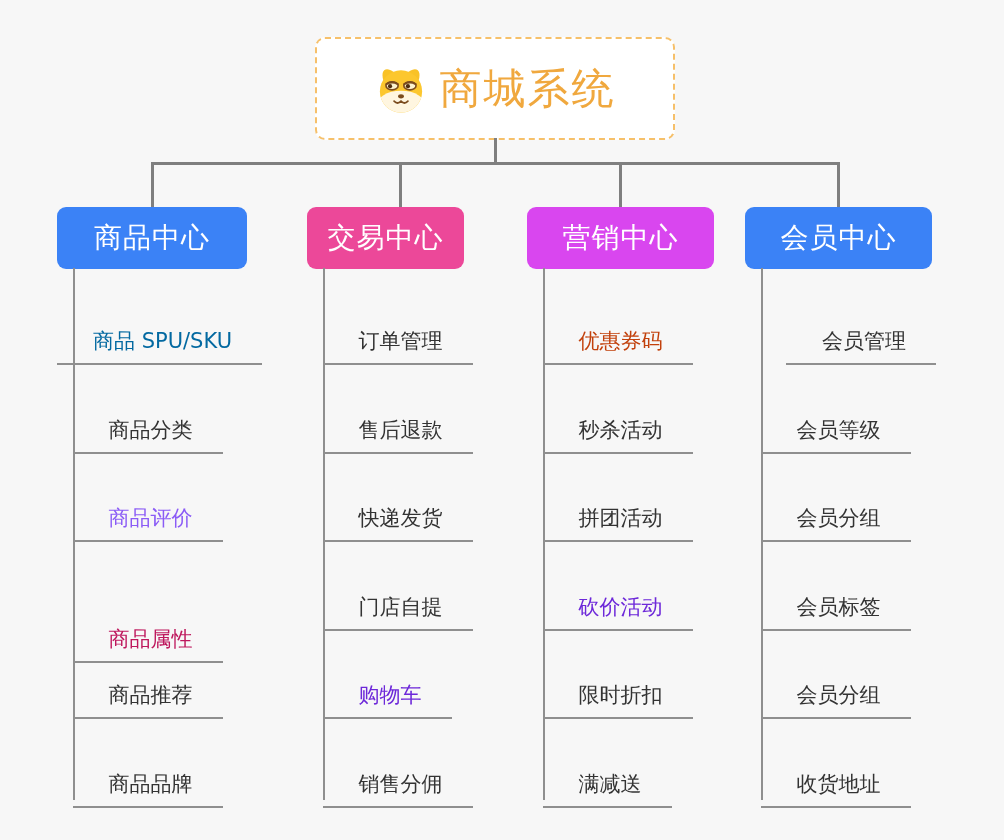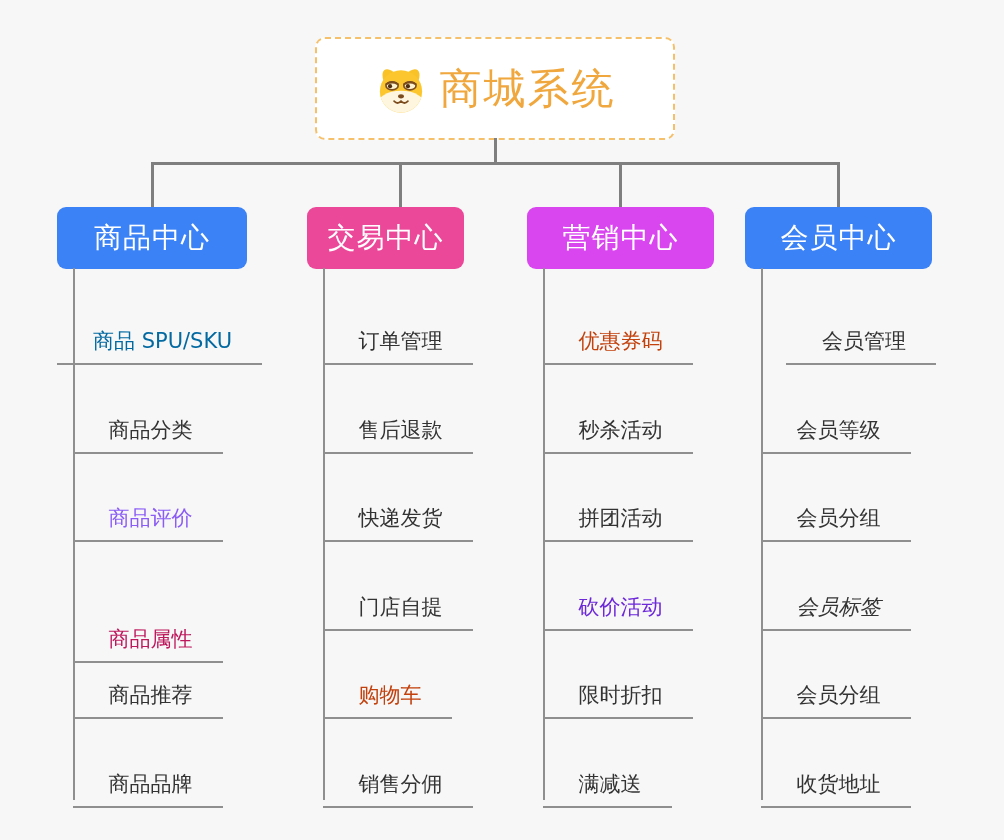--- a/index.html
+++ b/index.html
@@ -68,32 +68,32 @@
       <div class="leaf" style="left: 72.5px; top: 486.2px; border-bottom-color: rgb(143, 143, 143); color: #8b5cf6;">商品评价</div>
       <div class="leaf" style="left: 72.5px; top: 607px; border-bottom-color: rgb(143, 143, 143); color: #be185d;">商品属性</div>
       <div class="leaf" style="left: 72.5px; top: 663.4px; border-bottom-color: rgb(143, 143, 143); color: rgb(51, 51, 51);">商品推荐</div>
       <div class="leaf" style="left: 72.5px; top: 752px; border-bottom-color: rgb(143, 143, 143); color: rgb(51, 51, 51);">商品品牌</div>
       <div class="branch" style="left: 307px; width: 157px; background: #ec4899;">交易中心</div>
       <div class="trunk" style="left: 322.5px; top: 268px; height: 532px; background: rgb(143, 143, 143);"></div>
       <div class="leaf" style="left: 322.5px; top: 309px; border-bottom-color: rgb(143, 143, 143); color: rgb(51, 51, 51);">订单管理</div>
       <div class="leaf" style="left: 322.5px; top: 397.6px; border-bottom-color: rgb(143, 143, 143); color: rgb(51, 51, 51);">售后退款</div>
       <div class="leaf" style="left: 322.5px; top: 486.2px; border-bottom-color: rgb(143, 143, 143); color: rgb(51, 51, 51);">快递发货</div>
       <div class="leaf" style="left: 322.5px; top: 574.8px; border-bottom-color: rgb(143, 143, 143); color: rgb(51, 51, 51);">门店自提</div>
-      <div class="leaf" style="left: 322.5px; top: 663.4px; border-bottom-color: rgb(143, 143, 143); color: #c2410c;">购物车</div>
+      <div class="leaf" style="left: 322.5px; top: 663.4px; border-bottom-color: rgb(143, 143, 143); color: #6d28d9;">购物车</div>
       <div class="leaf" style="left: 322.5px; top: 752px; border-bottom-color: rgb(143, 143, 143); color: rgb(51, 51, 51);">销售分佣</div>
       <div class="branch" style="left: 527px; width: 187px; background: #d946ef;">营销中心</div>
       <div class="trunk" style="left: 542.5px; top: 268px; height: 532px; background: rgb(143, 143, 143);"></div>
       <div class="leaf" style="left: 542.5px; top: 309px; border-bottom-color: rgb(143, 143, 143); color: #c2410c;">优惠券码</div>
       <div class="leaf" style="left: 542.5px; top: 397.6px; border-bottom-color: rgb(143, 143, 143); color: rgb(51, 51, 51);">秒杀活动</div>
       <div class="leaf" style="left: 542.5px; top: 486.2px; border-bottom-color: rgb(143, 143, 143); color: rgb(51, 51, 51);">拼团活动</div>
       <div class="leaf" style="left: 542.5px; top: 574.8px; border-bottom-color: rgb(143, 143, 143); color: #6d28d9;">砍价活动</div>
       <div class="leaf" style="left: 542.5px; top: 663.4px; border-bottom-color: rgb(143, 143, 143); color: rgb(51, 51, 51);">限时折扣</div>
       <div class="leaf" style="left: 542.5px; top: 752px; border-bottom-color: rgb(143, 143, 143); color: rgb(51, 51, 51);">满减送</div>
       <div class="branch" style="left: 745px; width: 187px; background: #3b82f6;">会员中心</div>
       <div class="trunk" style="left: 760.5px; top: 268px; height: 532px; background: rgb(143, 143, 143);"></div>
       <div class="leaf" style="left: 786px; top: 309px; border-bottom-color: rgb(143, 143, 143); color: rgb(51, 51, 51);">会员管理</div>
       <div class="leaf" style="left: 760.5px; top: 397.6px; border-bottom-color: rgb(143, 143, 143); color: rgb(51, 51, 51);">会员等级</div>
       <div class="leaf" style="left: 760.5px; top: 486.2px; border-bottom-color: rgb(143, 143, 143); color: rgb(51, 51, 51);">会员分组</div>
-      <div class="leaf" style="left: 760.5px; top: 574.8px; border-bottom-color: rgb(143, 143, 143); color: rgb(51, 51, 51); font-style: italic;">会员标签</div>
+      <div class="leaf" style="left: 760.5px; top: 574.8px; border-bottom-color: rgb(143, 143, 143); color: rgb(51, 51, 51);">会员标签</div>
       <div class="leaf" style="left: 760.5px; top: 663.4px; border-bottom-color: rgb(143, 143, 143); color: rgb(51, 51, 51);">会员分组</div>
       <div class="leaf" style="left: 760.5px; top: 752px; border-bottom-color: rgb(143, 143, 143); color: rgb(51, 51, 51);">收货地址</div>
     </div>
 </div>
 
 </body></html>

